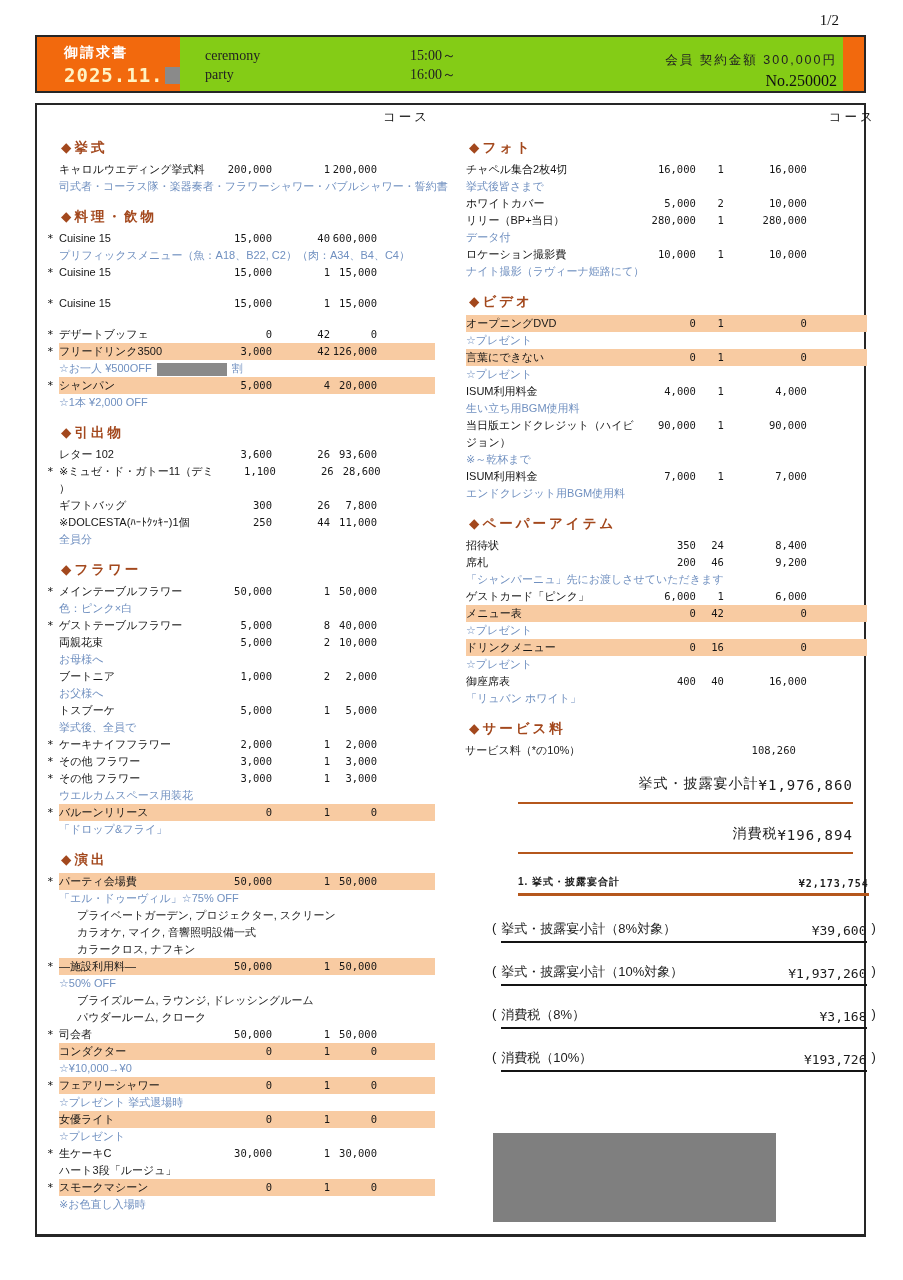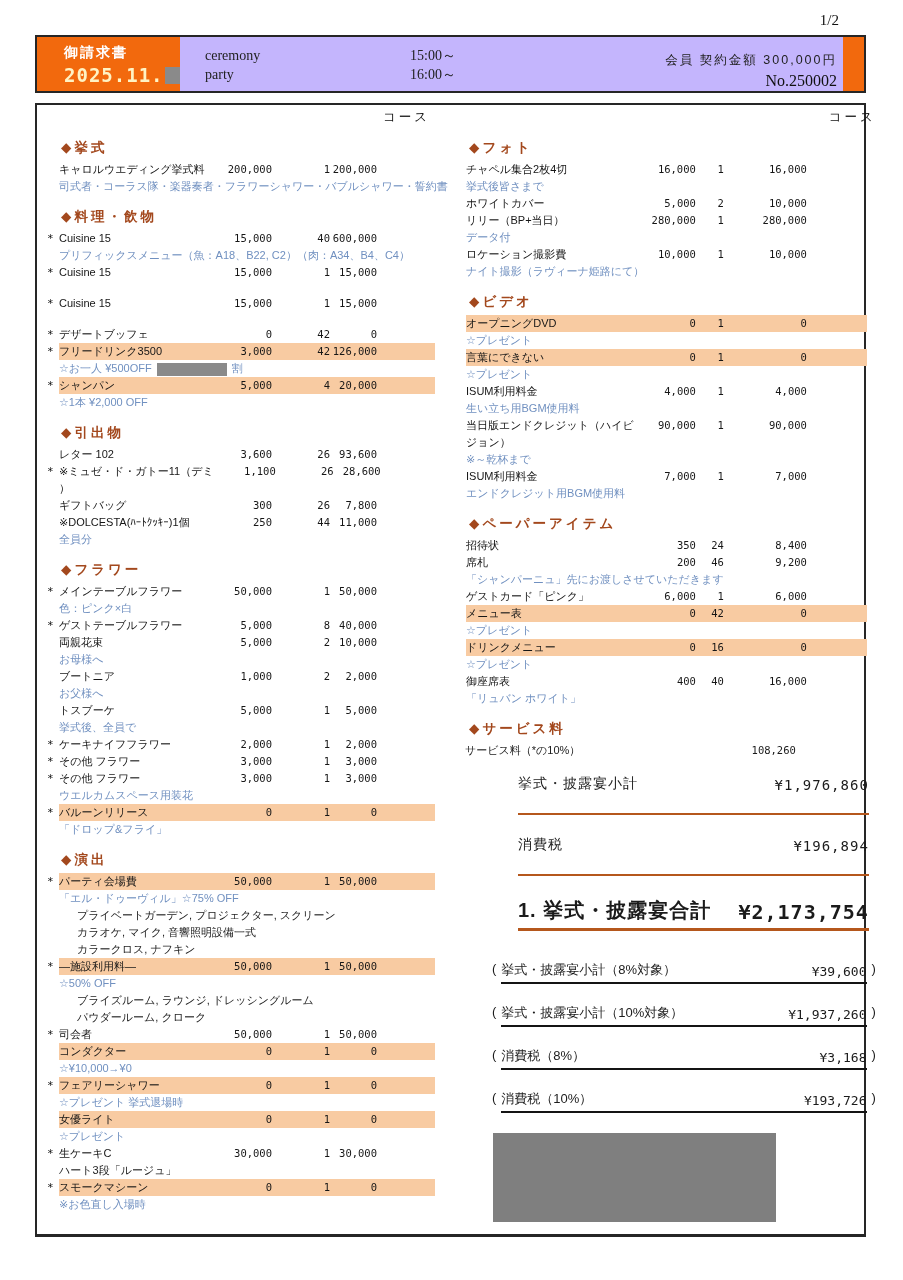--- a/index.html
+++ b/index.html
@@ -8,21 +8,21 @@
     font-family:"Liberation Sans","DejaVu Sans",sans-serif; color:#1b1b1b;
     overflow:hidden;
   }
   .page-num {
     position:absolute; top:12px; right:64px;
     font-family:"Liberation Serif","DejaVu Serif",serif; font-size:15px; color:#111;
   }
   
   .header-box {
     position:absolute; left:35px; top:35px; width:831px; height:58px;
-    border:2px solid #262626; box-sizing:border-box; display:flex; background:#c4b5fd;
+    border:2px solid #262626; box-sizing:border-box; display:flex; background:#84cc16;
   }
   .header-orange {
     width:143px; background:var(--orange); color:#fff; box-sizing:border-box;
     padding:7px 0 0 27px;
   }
   .h-title { font-size:14px; font-weight:bold; letter-spacing:2px; }
   .h-date {
     margin-top:2px; font-size:19px; font-weight:bold; color:#FFF3C4;
     font-family:"DejaVu Sans Mono","Liberation Mono",monospace; letter-spacing:1px;
     display:flex; align-items:center;
@@ -83,22 +83,22 @@
   .wrap2 { color:#161616; }
   
   .service-row { display:flex; font-size:11px; line-height:17px; margin-right:89px; }
   .service-label { flex:1; }
   .service-amt { font-family:"DejaVu Sans Mono",monospace; font-size:10.5px; }
   .summary { margin-top:16px; }
   .sum-row { box-sizing:border-box; }
   .sum-inner { display:flex; align-items:flex-end; }
   .sum-label { flex:1; white-space:nowrap; }
   .sum-value { font-family:"DejaVu Sans Mono",monospace; white-space:nowrap; }
-  .sum-sub { margin:0 16px 21px 53px; border-bottom:2px solid var(--uline); padding-bottom:20px; font-size:14px; letter-spacing:1px; }
-  .sum-total { margin:0 16px 30px 53px; border-bottom:3px solid var(--uline); padding-bottom:4px; font-size:20px; font-weight:bold; letter-spacing:1px; }
+  .sum-sub { margin:0 32px 21px 53px; border-bottom:2px solid var(--uline); padding-bottom:9px; font-size:14px; letter-spacing:1px;text-align:right; }
+  .sum-total { margin:0 16px 24px 53px; border-bottom:3px solid var(--uline); padding-bottom:4px; font-size:10px; font-weight:bold; letter-spacing:1px; }
   .sum-paren { display:flex; margin:0 6px 20px 24px; font-size:13px; }
   .paren-ch { flex:none; padding:0 3px; }
   .sum-paren .sum-inner { flex:1; border-bottom:2px solid #141414; padding-bottom:3px; margin:0 2px; }
   .big-redact { position:absolute; left:493px; top:1133px; width:283px; height:89px; background:#7f7f7f; }
 </style>
 </head>
 <body>
 
 <div class="page">
   <div class="page-num">1/2</div>

